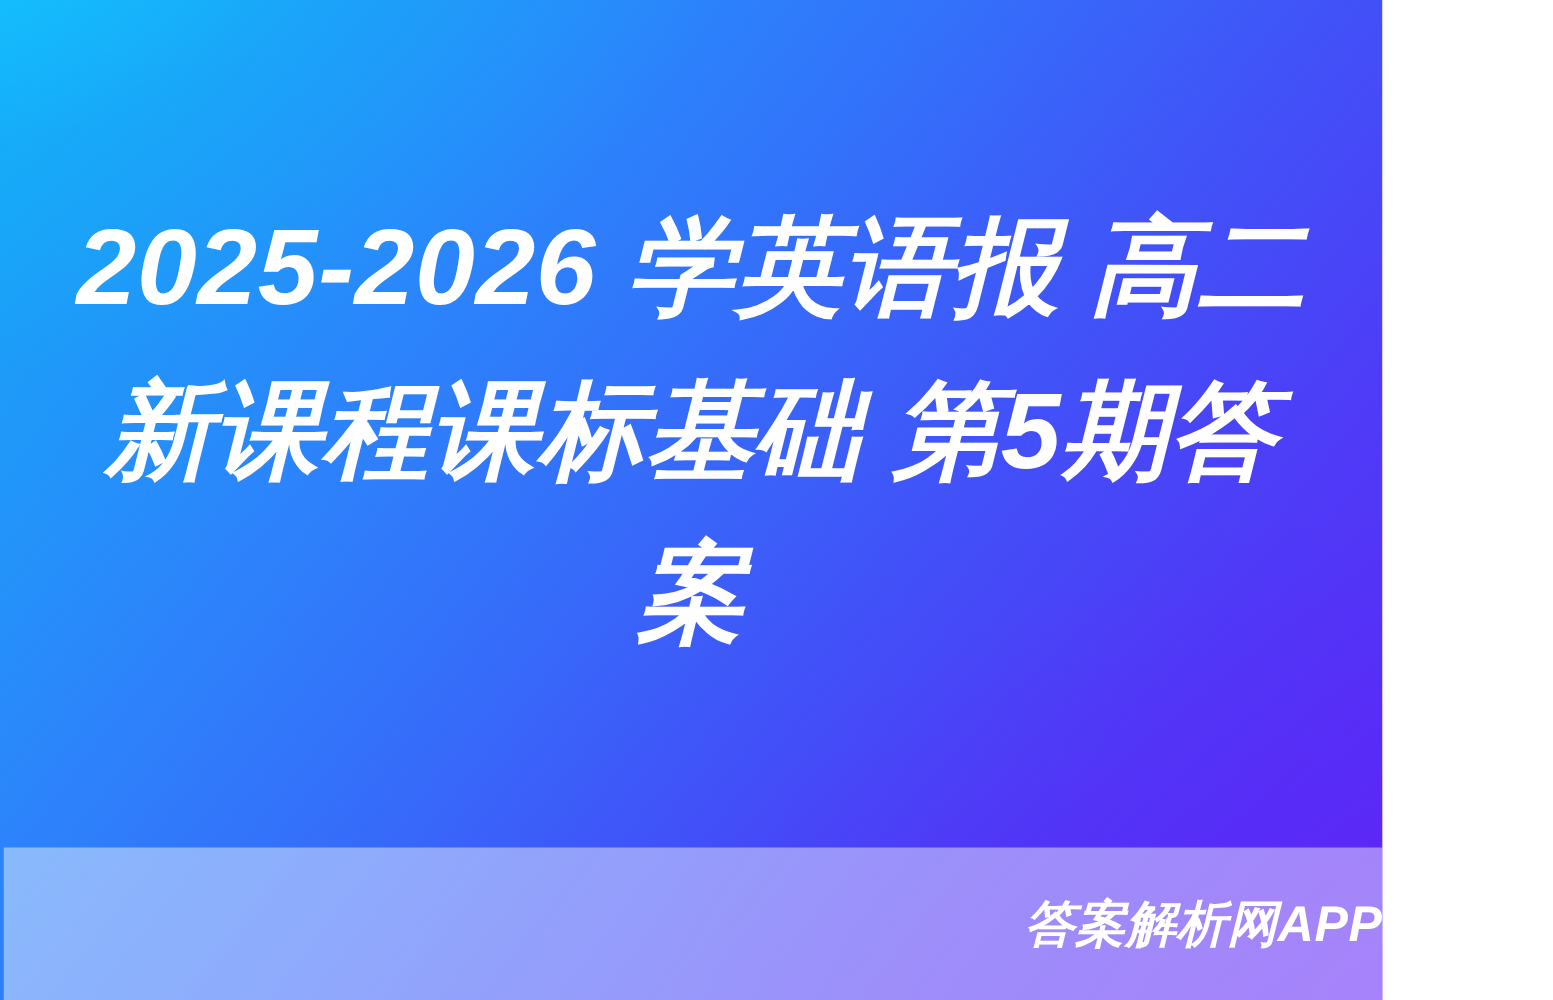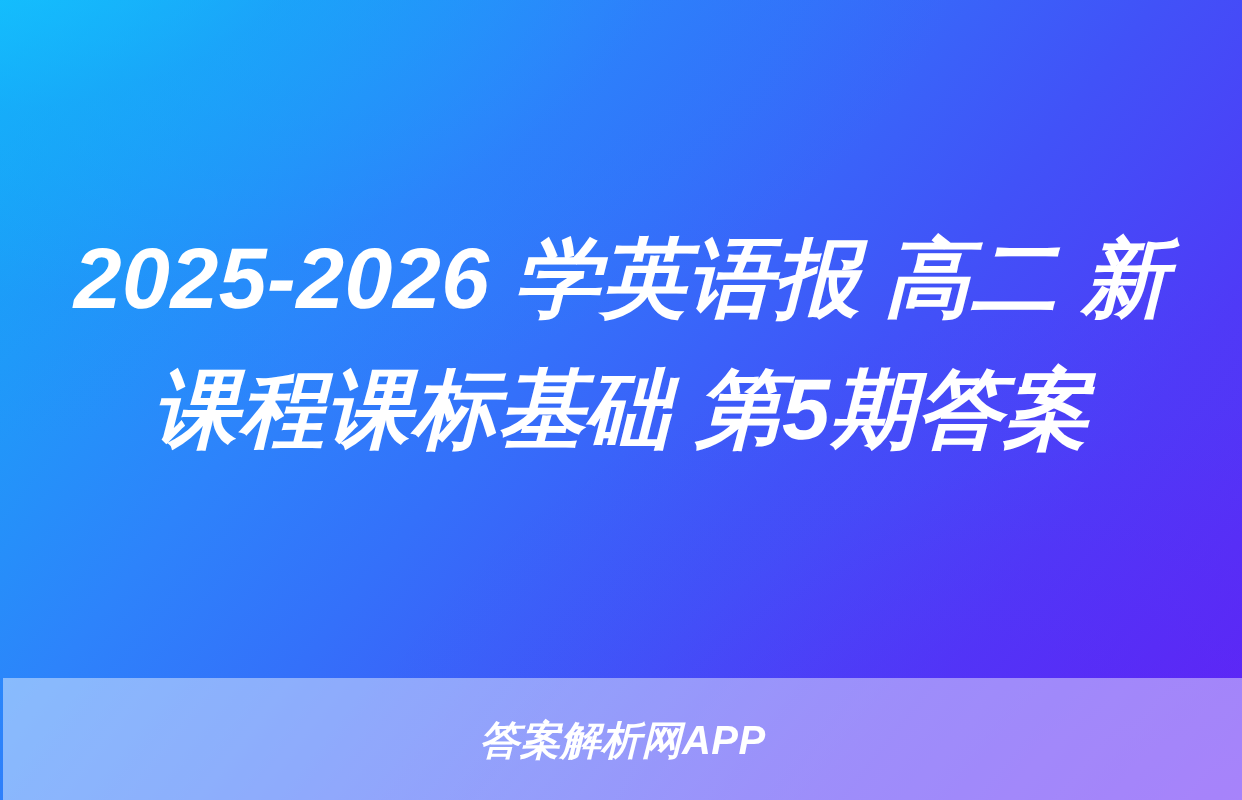--- a/index.html
+++ b/index.html
@@ -8,21 +8,21 @@
     padding: 0;
     background: #ffffff;
   }
   body {
     font-family: "Liberation Sans", "DejaVu Sans", sans-serif;
   }
 
   
   #poster {
     position: relative;
-    width: 1242px;
+    width: 1106px;
     height: 800px;
     overflow: hidden;
     box-sizing: border-box;
   }
 
   
   .bg-gradient {
     position: absolute;
     inset: 0;
     background:
@@ -91,21 +91,21 @@
   
   .watermark-band {
     position: absolute;
     left: 3px;
     right: 0;
     top: 678px;
     bottom: 0;
     background: rgba(255, 255, 255, 0.44);
     display: flex;
     align-items: center;
-    justify-content: center;
+    justify-content: flex-end;
     box-sizing: border-box;
   }
   .watermark-text {
     color: #ffffff;
     font-family: "Liberation Sans", "DejaVu Sans", sans-serif;
     font-weight: 700;
     font-style: italic;
     font-size: 40px;
     line-height: 1;
     letter-spacing: 0.5px;

